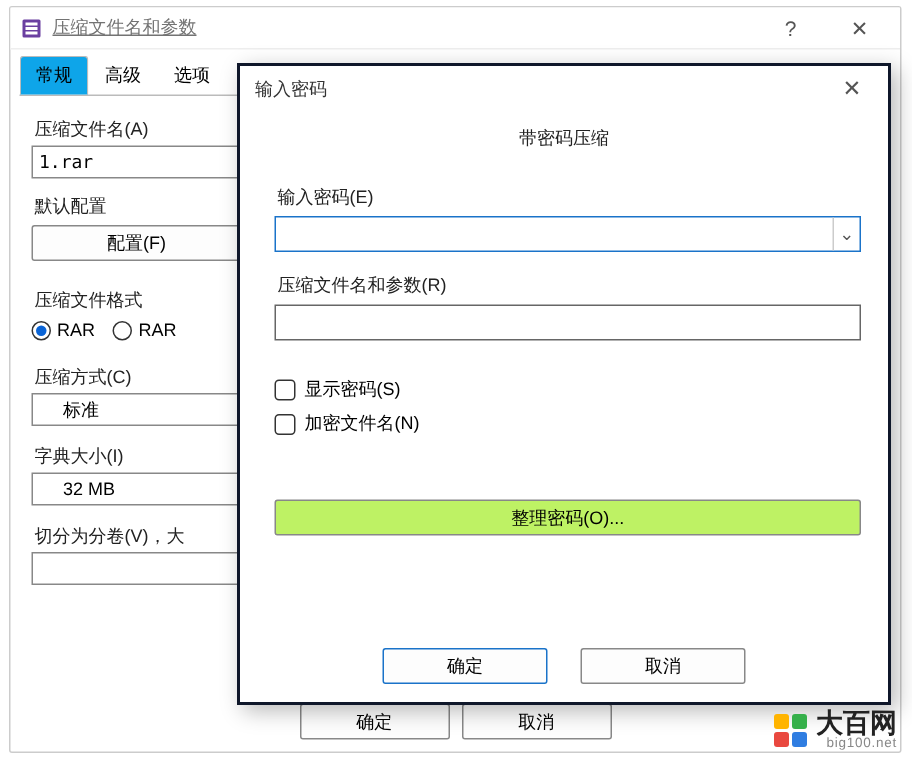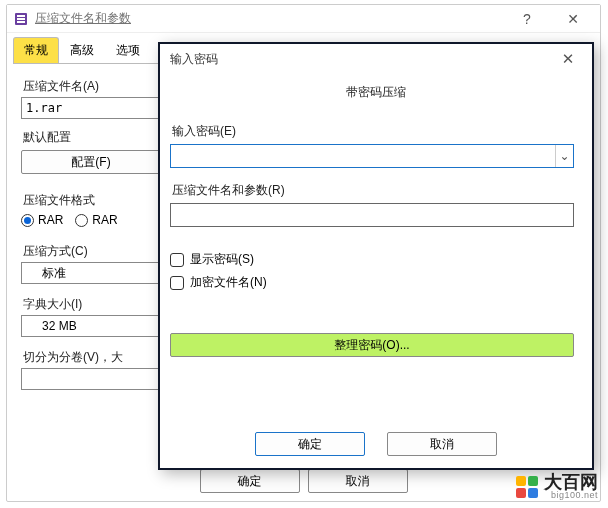--- a/index.html
+++ b/index.html
@@ -6,21 +6,21 @@
   body { margin: 0; width: 608px; height: 508px; background: #fff; position: relative; overflow: hidden; font-size: 12px; color: #000; }
 
   .main-win { position: absolute; left: 6px; top: 4px; width: 595px; height: 498px; background: #fff; border: 1px solid #ccc; border-radius: 2px; }
   .titlebar { height: 28px; display: flex; align-items: center; padding: 0 4px 0 6px; background: #fff; border-bottom: 1px solid #eee;}
   .titlebar .ticon { width: 16px; height: 16px; margin-right: 6px; display:flex; align-items:center; justify-content:center;}
   .titlebar .ttxt { flex: 1; font-size: 12px; color:#737373;text-decoration:underline;}
   .titlebar .tctl { width: 46px; height: 100%; display:flex; align-items:center; justify-content:center; color:#555; font-size:14px;}
 
   .tabs { height: 26px; display:flex; align-items:flex-end; padding: 0 6px; margin-top:4px;}
   .tab { padding: 4px 10px; font-size:12px; border:1px solid transparent; border-bottom:none; border-radius:3px 3px 0 0;}
-  .tab.active { background:#fde047; border-color:#bbb;text-align:center; }
+  .tab.active { background:#0ea5e9; border-color:#bbb;text-align:center; }
   .tabline { border-top:1px solid #bbb; margin: 0 6px; }
 
   .body { padding: 8px 14px; }
   .lbl { font-size:12px; margin: 6px 0 2px 2px; color:#222;}
   .field { width: 100%; height: 22px; border:1px solid #888; padding: 2px 4px; font-family: Consolas, monospace; font-size:12px; background:#fff;}
   .combo { width: 100%; height: 22px; border:1px solid #888; padding: 2px 20px; font-size:12px; background:#fff; display:flex; align-items:center;}
   .btn { height:24px; padding: 0 14px; border:1px solid #888; background:#fdfdfd; font-size:12px; border-radius:2px;}
   .radio { width:13px; height:13px; border:1px solid #333; border-radius:50%; display:inline-flex; align-items:center; justify-content:center; margin-right:4px; vertical-align:middle;}
   .radio.checked::after { content:''; width:7px; height:7px; background:#0a64d6; border-radius:50%;}
   .chk { width:14px; height:14px; border:1px solid #333; border-radius:3px; display:inline-block; margin-right:6px; vertical-align:middle;}
@@ -28,21 +28,21 @@
   .fieldset-hint { font-size:12px; color:#222; margin: 10px 0 4px 2px;}
   
   .bottom-btns { position:absolute; left:0; right:0; bottom:8px; display:flex; justify-content:center; gap:8px;}
   
   
   .modal { position:absolute; left:158px; top:42px; width:436px; height:428px; background:#fff; border:2px solid #0f172a; box-shadow: 4px 4px 14px rgba(0,0,0,0.28); }
   .modal .mtitle { height:30px; display:flex; align-items:center; padding:0 6px 0 10px; font-size:12px; color:#333;}
   .modal .mtitle .mtext { flex:1;}
   .modal .mclose { width:36px; height:100%; display:flex; align-items:center; justify-content:center; color:#555; font-size:15px;}
   .modal .mhead { text-align:center; font-size:12px; color:#222; padding: 10px 0 18px 0;}
-  .modal .mbody { padding: 0 18px 0 10px; }
+  .modal .mbody { padding: 0 18px 0 23px; }
   .modal .mbody .lbl { margin-top:4px; margin-bottom:4px;}
   .pwd-combo { position:relative; height:24px; border:1px solid #1a73c9; background:#fff; display:flex; align-items:center;}
   .pwd-combo .dd { width:18px; height:100%; border-left:1px solid #ccc; display:flex; align-items:center; justify-content:center; color:#555;}
   .pwd-input { width:100%; height:24px; border:1px solid #666; background:#fff; padding:2px 4px;}
   .chkrow { margin: 6px 0; display:flex; align-items:center; font-size:12px;}
   .organize { width:100%; height:24px; border:1px solid #888; background:#bef264; font-size:12px; border-radius:2px; margin-top: 36px;}
   .modal-btns { position:absolute; left:0; right:0; bottom:12px; display:flex; justify-content:center; gap:22px;}
   .modal-btns .btn { width:110px;}
   .modal-btns .btn.primary { border:1px solid #1a73c9;}
   

